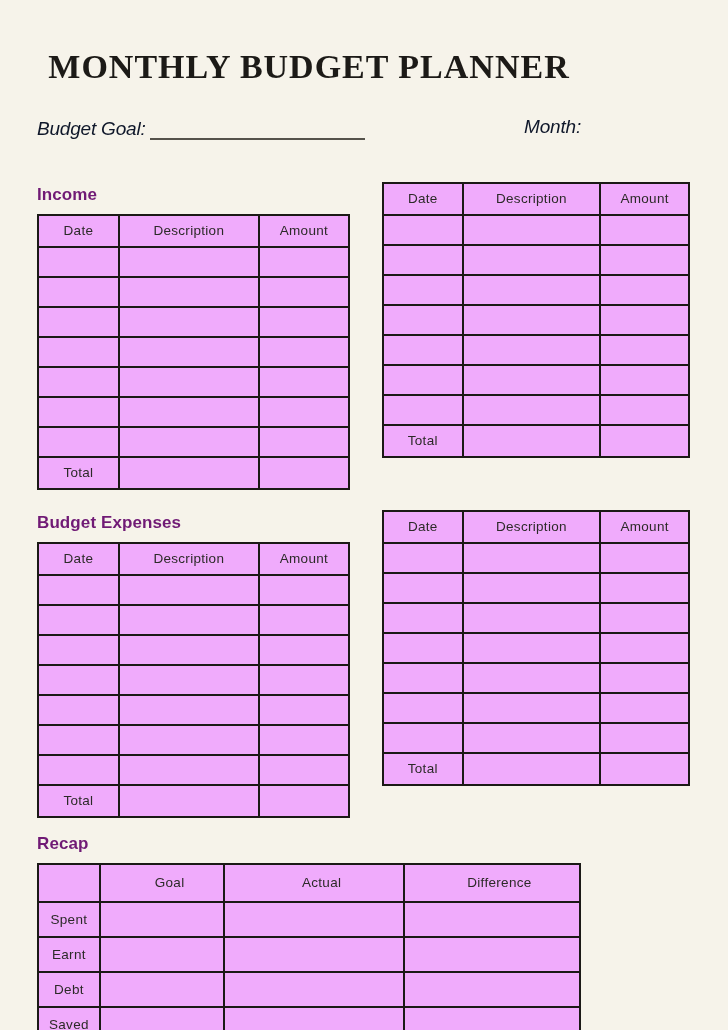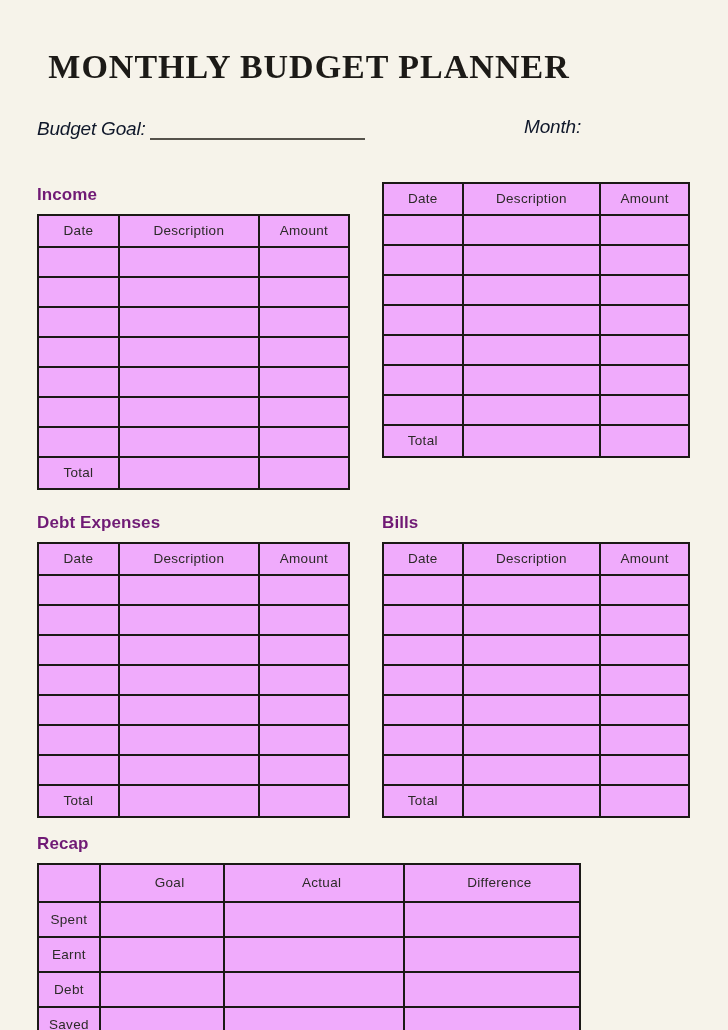--- a/index.html
+++ b/index.html
@@ -237,21 +237,21 @@
           <tr class="total-row">
             <td>Total</td>
             <td></td>
             <td></td>
           </tr>
         </tbody>
       </table>
     </section>
 
     <section>
-      <h2 class="section-title">Debt Expenses</h2>
+      <h2 class="section-title">Budget Expenses</h2>
       <table class="budget-table">
         <colgroup>
             <col class="col-date">
             <col class="col-desc">
             <col class="col-amount">
           </colgroup>
         <thead>
           <tr>
             <th>Date</th>
             <th>Description</th>
@@ -297,21 +297,20 @@
           <tr class="total-row">
             <td>Total</td>
             <td></td>
             <td></td>
           </tr>
         </tbody>
       </table>
     </section>
 
     <section>
-      <h2 class="section-title">Bills</h2>
       <table class="budget-table">
         <colgroup>
             <col class="col-date">
             <col class="col-desc">
             <col class="col-amount">
           </colgroup>
         <thead>
           <tr>
             <th>Date</th>
             <th>Description</th>

